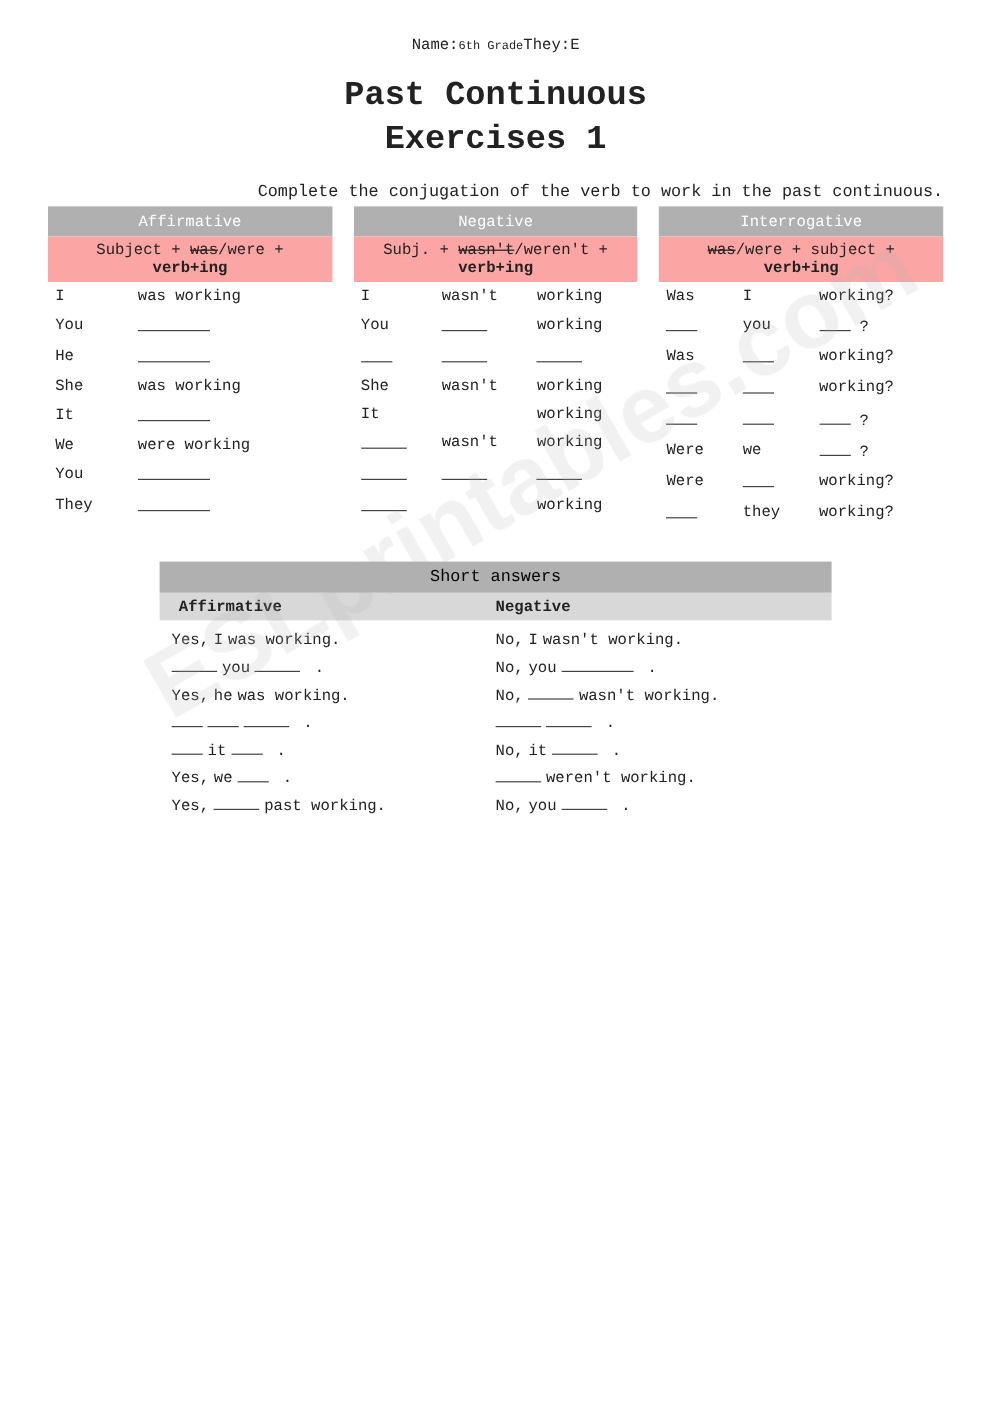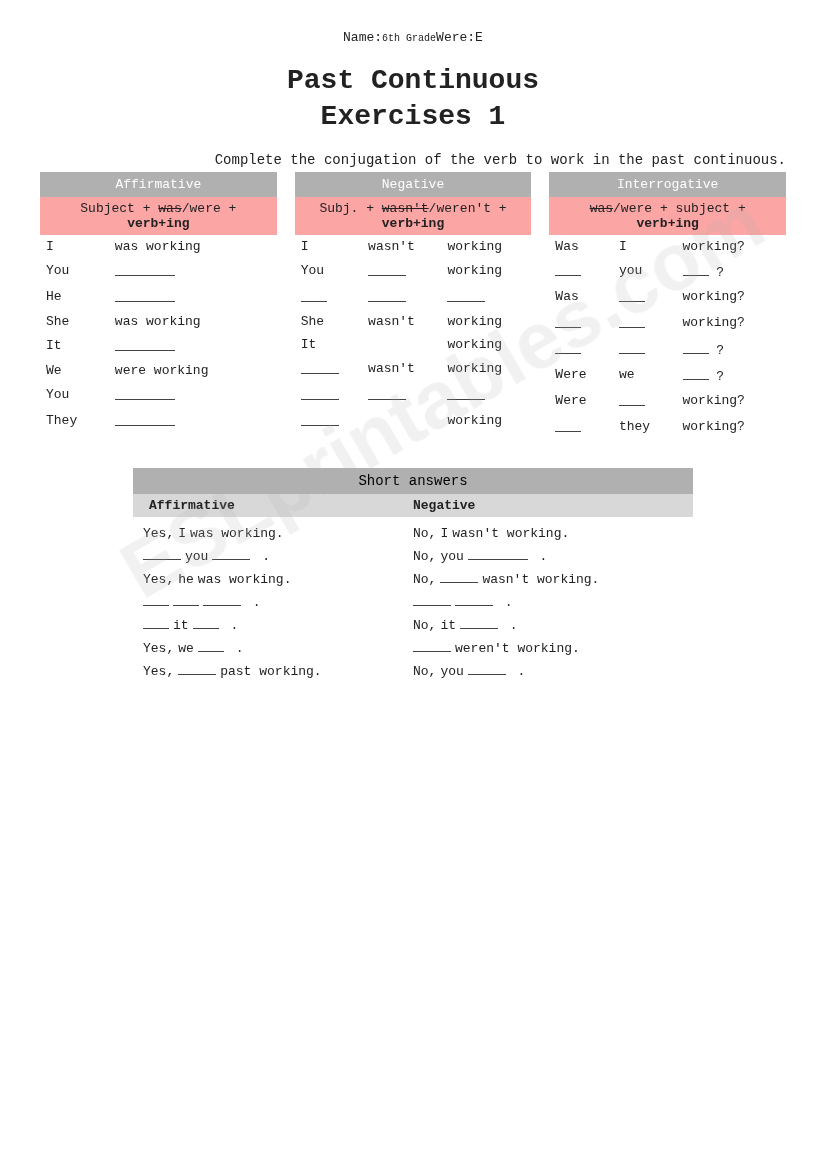--- a/index.html
+++ b/index.html
@@ -145,21 +145,21 @@
     }
   </style>
 </head>
 <body>
 
 <div class="watermark">ESLprintables.com</div>
 
 <div class="header-row">
   <span>Name:</span>
   <span style="font-size:10px;">6th Grade</span>
-  <span>Were:</span>
+  <span>They:</span>
   <span>E</span>
 </div>
 
 <div class="page-title">
   <div>Past Continuous</div>
   <div>Exercises 1</div>
 </div>
 
 <div class="subtitle">Complete the conjugation of the verb to work in the past continuous.</div>
 

